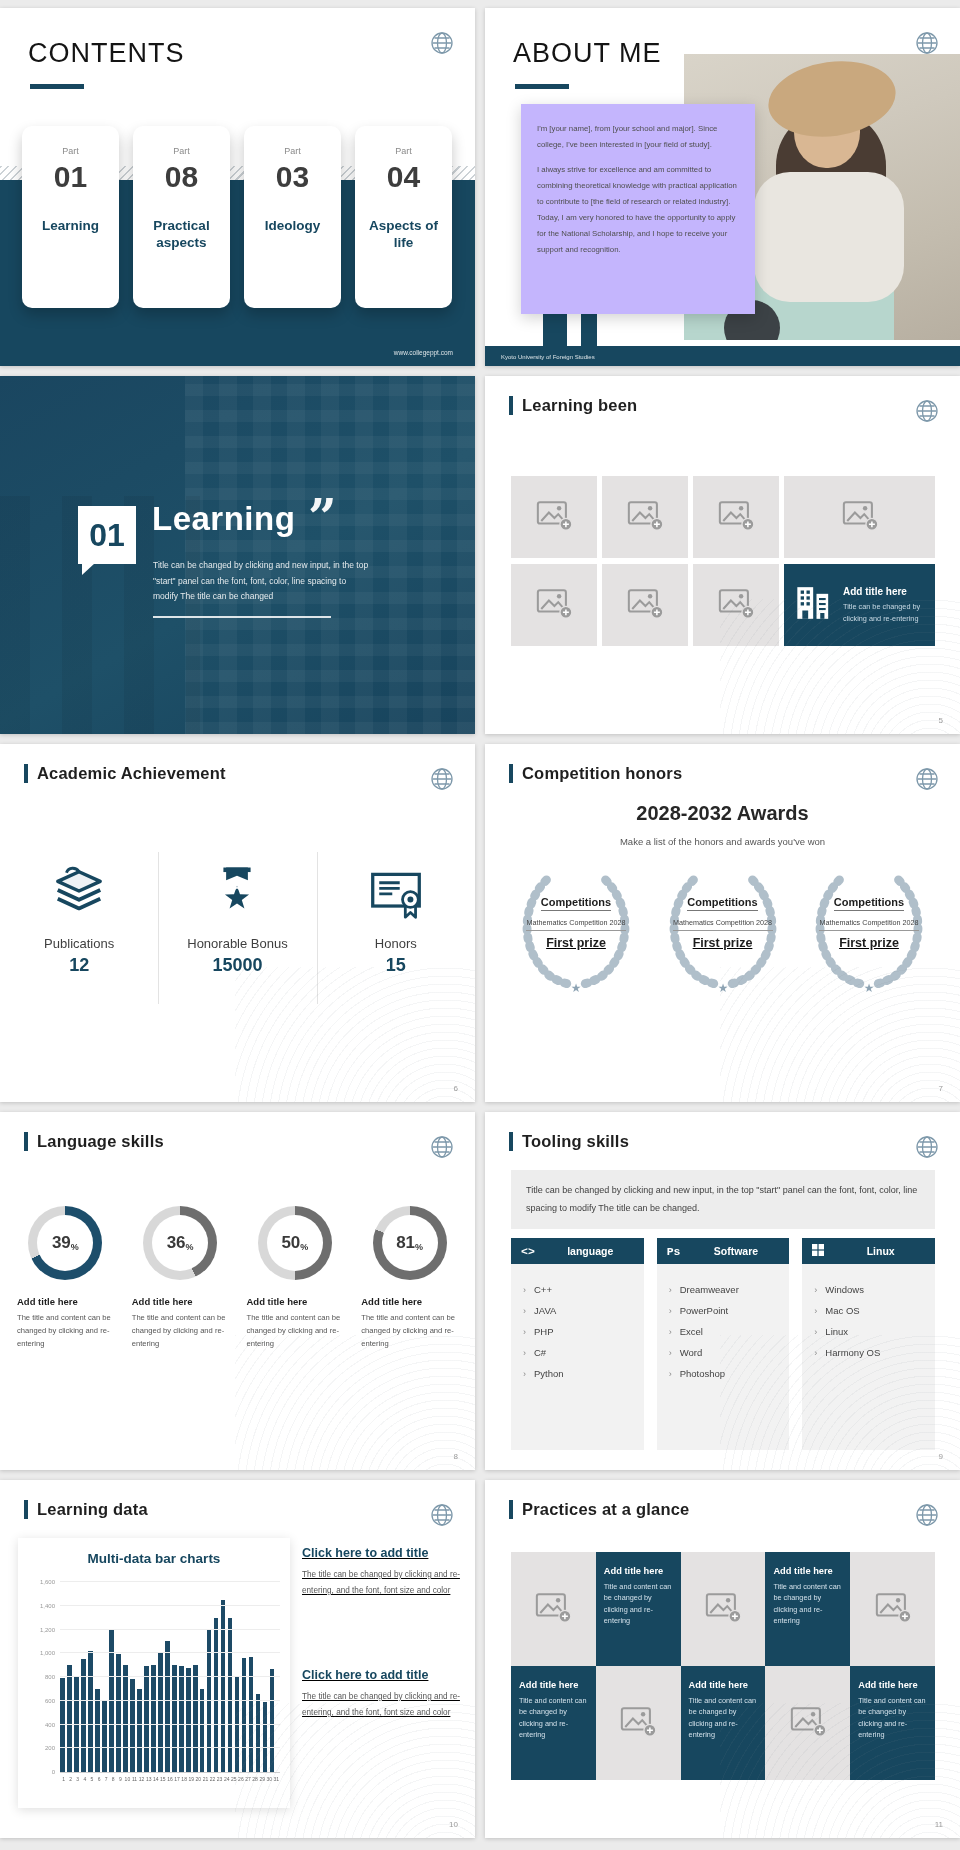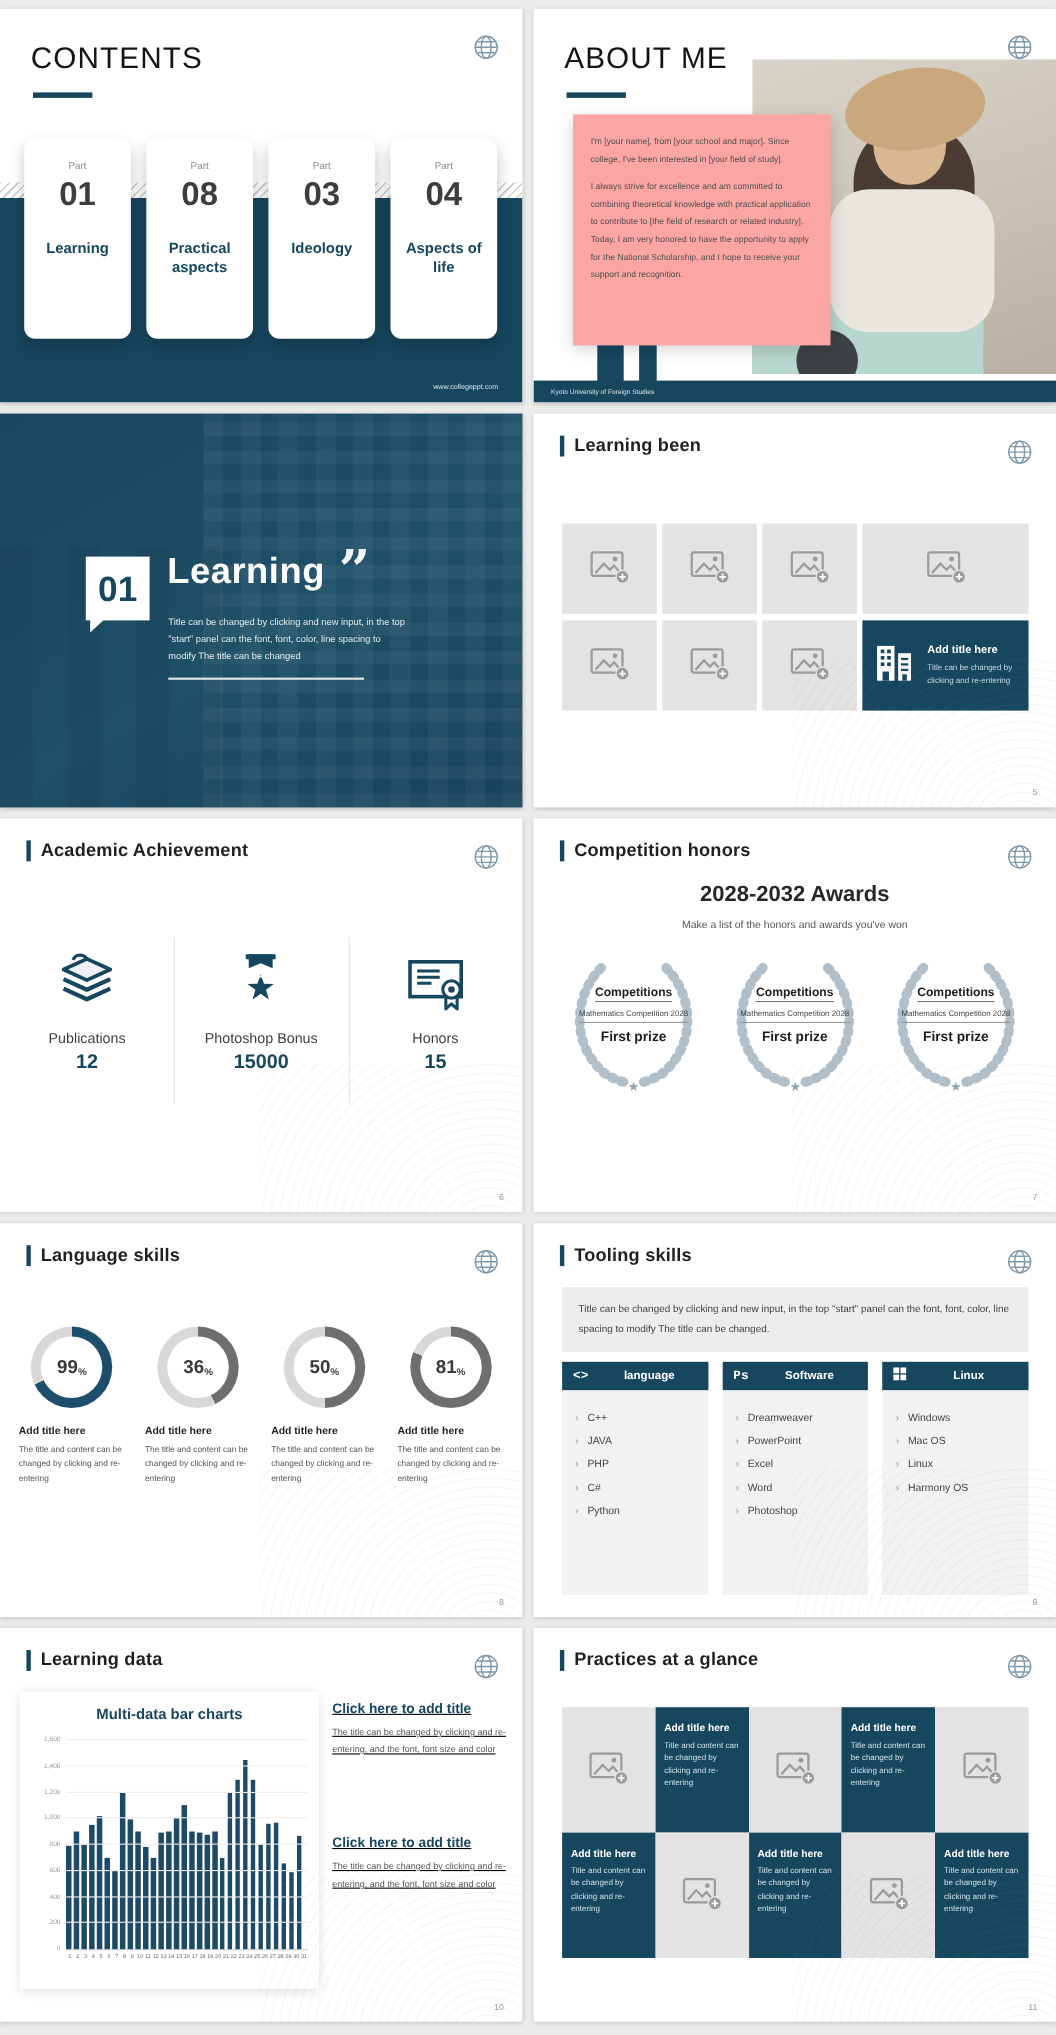--- a/index.html
+++ b/index.html
@@ -33,21 +33,21 @@
   .ph-head{position:absolute;left:110px;top:40px;width:66px;height:74px;background:#d9b793;border-radius:48%;}
   .ph-hair{position:absolute;left:92px;top:58px;width:110px;height:120px;background:#4a3c33;border-radius:45%;z-index:-0;}
   .ph-body{position:absolute;left:70px;top:118px;width:150px;height:130px;background:#e9e6e0;border-radius:36px;}
   .ph-scooter{position:absolute;left:-20px;top:150px;width:230px;height:160px;background:#b7d6cd;border-radius:44% 56% 8% 8%;}
   .ph-wheel{position:absolute;left:40px;top:246px;width:56px;height:56px;background:#3c4246;border-radius:50%;}
   .ph-lamp{position:absolute;left:150px;top:168px;width:34px;height:34px;background:#dfe9e4;border-radius:50%;border:4px solid #9fbdb4;}
   .pillar{position:absolute;background:#17475f;z-index:0;}
   .p1{left:58px;top:190px;width:24px;height:150px;}
   .p2{left:96px;top:205px;width:16px;height:135px;}
   .hatch.h2{left:56px;top:158px;width:118px;height:12px;}
-  .txtcard{position:absolute;left:36px;top:96px;width:234px;height:210px;background:#fca5a5;z-index:2;box-shadow:0 4px 14px rgba(0,0,0,.18);box-sizing:border-box;padding:17px 16px;}
+  .txtcard{position:absolute;left:36px;top:96px;width:234px;height:210px;background:#c4b5fd;z-index:2;box-shadow:0 4px 14px rgba(0,0,0,.18);box-sizing:border-box;padding:17px 16px;}
   .txtcard p{margin:0;font-size:7.8px;color:#4f4f4f;line-height:2.05;}
   .txtcard p + p{margin-top:9px;}
   .band2{position:absolute;left:0;bottom:0;width:475px;height:20px;background:#17475f;z-index:2;}
   .kyoto{position:absolute;left:16px;bottom:6px;font-size:6px;color:rgba(255,255,255,.85);z-index:3;}
   .globe-slot.over{z-index:3;}
   
   .navy3{background:linear-gradient(150deg,#1a4660 0%,#1e5068 55%,#17435c 100%);}
   .bldA{position:absolute;left:185px;top:0;width:290px;height:358px;opacity:.45;
     background:repeating-linear-gradient(0deg,rgba(255,255,255,.09) 0 12px,transparent 12px 26px),
                repeating-linear-gradient(90deg,rgba(255,255,255,.09) 0 18px,transparent 18px 34px);}
@@ -73,21 +73,21 @@
   .stat + .stat::before{content:'';position:absolute;left:0;top:-4px;height:152px;border-left:1px solid #e3e3e3;}
   .stat .ic{height:64px;display:flex;align-items:flex-end;justify-content:center;margin-bottom:16px;}
   .slabel{font-size:13px;color:#3f3f3f;}
   .snum{font-size:18px;font-weight:bold;color:#17475f;margin-top:4px;}
   
   .awards-h{position:absolute;left:0;top:58px;width:475px;text-align:center;font-size:20px;font-weight:bold;color:#272727;}
   .awards-s{position:absolute;left:0;top:92px;width:475px;text-align:center;font-size:9.5px;color:#555;}
   .wrow{position:absolute;left:22px;top:128px;width:431px;display:flex;justify-content:space-between;}
   .wreath{width:138px;height:132px;position:relative;text-align:center;}
   .wreath svg{position:absolute;left:0;top:0;}
-  .w-inner{position:relative;z-index:2;padding-top:20px;}
+  .w-inner{position:relative;z-index:2;padding-top:20px;text-decoration:underline;}
   .w-top{display:inline-block;font-size:11px;font-weight:bold;color:#1d1d1d;border-bottom:1px solid #777;padding-bottom:2px;}
   .w-mid{display:inline-block;margin-top:4px;font-size:7.2px;color:#444;line-height:1.55;border-bottom:1px solid #999;padding-bottom:2px;width:100px;}
   .w-prize{margin-top:5px;font-size:12.5px;font-weight:bold;color:#1d1d1d;}
   
   .donuts{position:absolute;left:8px;top:94px;width:459px;display:flex;}
   .dcol{flex:1;text-align:center;padding:0 9px;}
   .donut{width:74px;height:74px;border-radius:50%;margin:0 auto;position:relative;}
   .donut::after{content:'';position:absolute;inset:9px;background:#fff;border-radius:50%;}
   .pctxt{position:absolute;inset:0;display:flex;align-items:center;justify-content:center;z-index:2;font-weight:bold;color:#3a3a3a;font-size:17px;}
   .psym{font-size:9px;margin-top:7px;font-weight:bold;}
@@ -352,21 +352,21 @@
       </div>
       <div class="stat">
         <div class="ic">
           <svg viewBox="0 0 64 58" width="58" height="56">
             <path d="M20 2 H44 V16 L32 11 L20 16 Z" fill="#17475f"></path>
             <rect x="17" y="2" width="30" height="5" fill="#17475f"></rect>
             <polygon points="32,22 35.3,31.5 45.3,31.7 37.3,37.7 40.2,47.3 32,41.6 23.8,47.3 26.7,37.7 18.7,31.7 28.7,31.5" fill="#17475f"></polygon>
             <polygon points="32,14 34,19 39,19 35.2,22 36.5,27 32,24.2 27.5,27 28.8,22 25,19 30,19" fill="none" stroke="#fff" stroke-width="1.5"></polygon>
           </svg>
         </div>
-        <div class="slabel">Photoshop Bonus</div>
+        <div class="slabel">Honorable Bonus</div>
         <div class="snum">15000</div>
       </div>
       <div class="stat">
         <div class="ic">
           <svg viewBox="0 0 64 58" width="60" height="54">
             <rect x="7" y="9" width="50" height="34" fill="none" stroke="#17475f" stroke-width="3.5"></rect>
             <path d="M14 18 H36 M14 24 H36 M14 30 H28" stroke="#17475f" stroke-width="3"></path>
             <path d="M42 40 V55 L47.5 50 L53 55 V40" fill="#fff" stroke="#17475f" stroke-width="3" stroke-linejoin="round"></path>
             <circle cx="47.5" cy="36" r="8.5" fill="#fff" stroke="#17475f" stroke-width="3"></circle>
             <circle cx="47.5" cy="36" r="3.2" fill="#17475f"></circle>
@@ -451,21 +451,21 @@
   <svg width="26" height="26" viewBox="0 0 26 26" fill="none" stroke="#7d98aa" stroke-width="1.3">
     <circle cx="13" cy="13" r="10"></circle>
           <ellipse cx="13" cy="13" rx="4.5" ry="10"></ellipse>
     <path d="M3.5 13 H22.5 M5.5 8 H20.5 M5.5 18 H20.5"></path>
   </svg>
 </span>
     <div class="donuts">
       <div class="dcol">
         <div class="donut" id="donut-0" style="background: conic-gradient(rgb(29, 78, 107) 0deg, rgb(29, 78, 107) 68%, rgb(216, 216, 216) 68%, rgb(216, 216, 216) 100%);">
           <div class="pctxt">
-              <span>99</span>
+              <span>39</span>
               <span class="psym">%</span>
             </div>
         </div>
         <div class="dtitle">Add title here</div>
         <div class="dtext">The title and content can be changed by clicking and re-entering</div>
       </div>
       <div class="dcol">
         <div class="donut" id="donut-1" style="background: conic-gradient(rgb(110, 110, 110) 0deg, rgb(110, 110, 110) 43%, rgb(216, 216, 216) 43%, rgb(216, 216, 216) 100%);">
           <div class="pctxt">
               <span>36</span>

